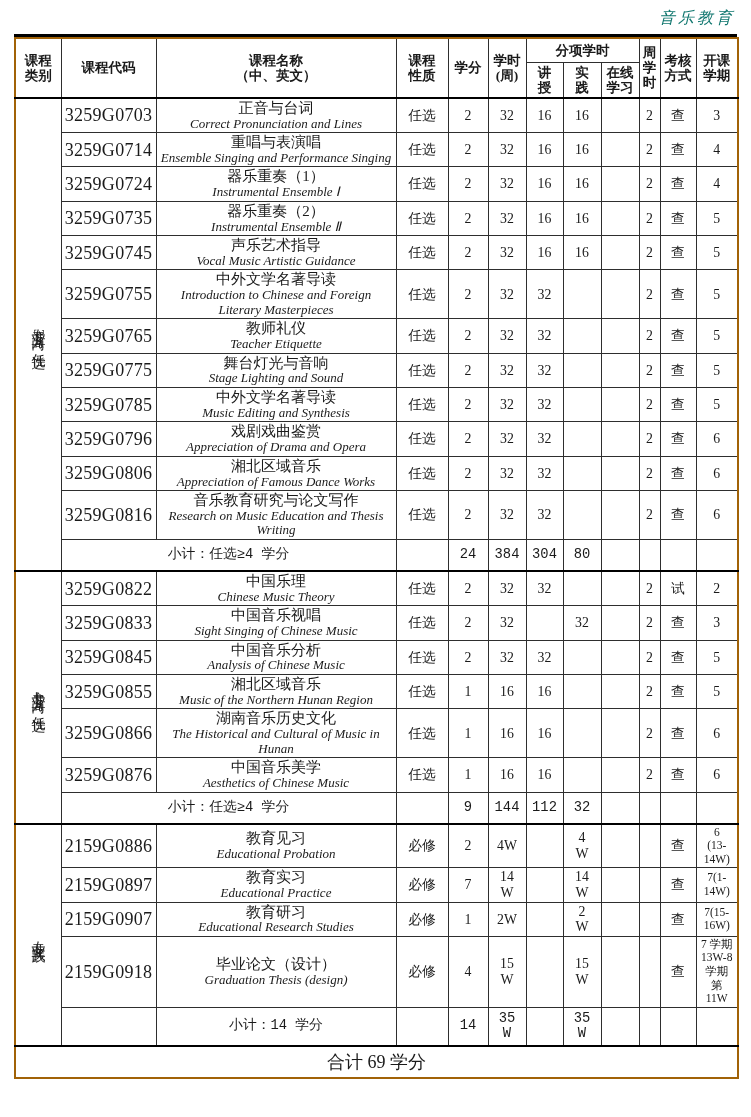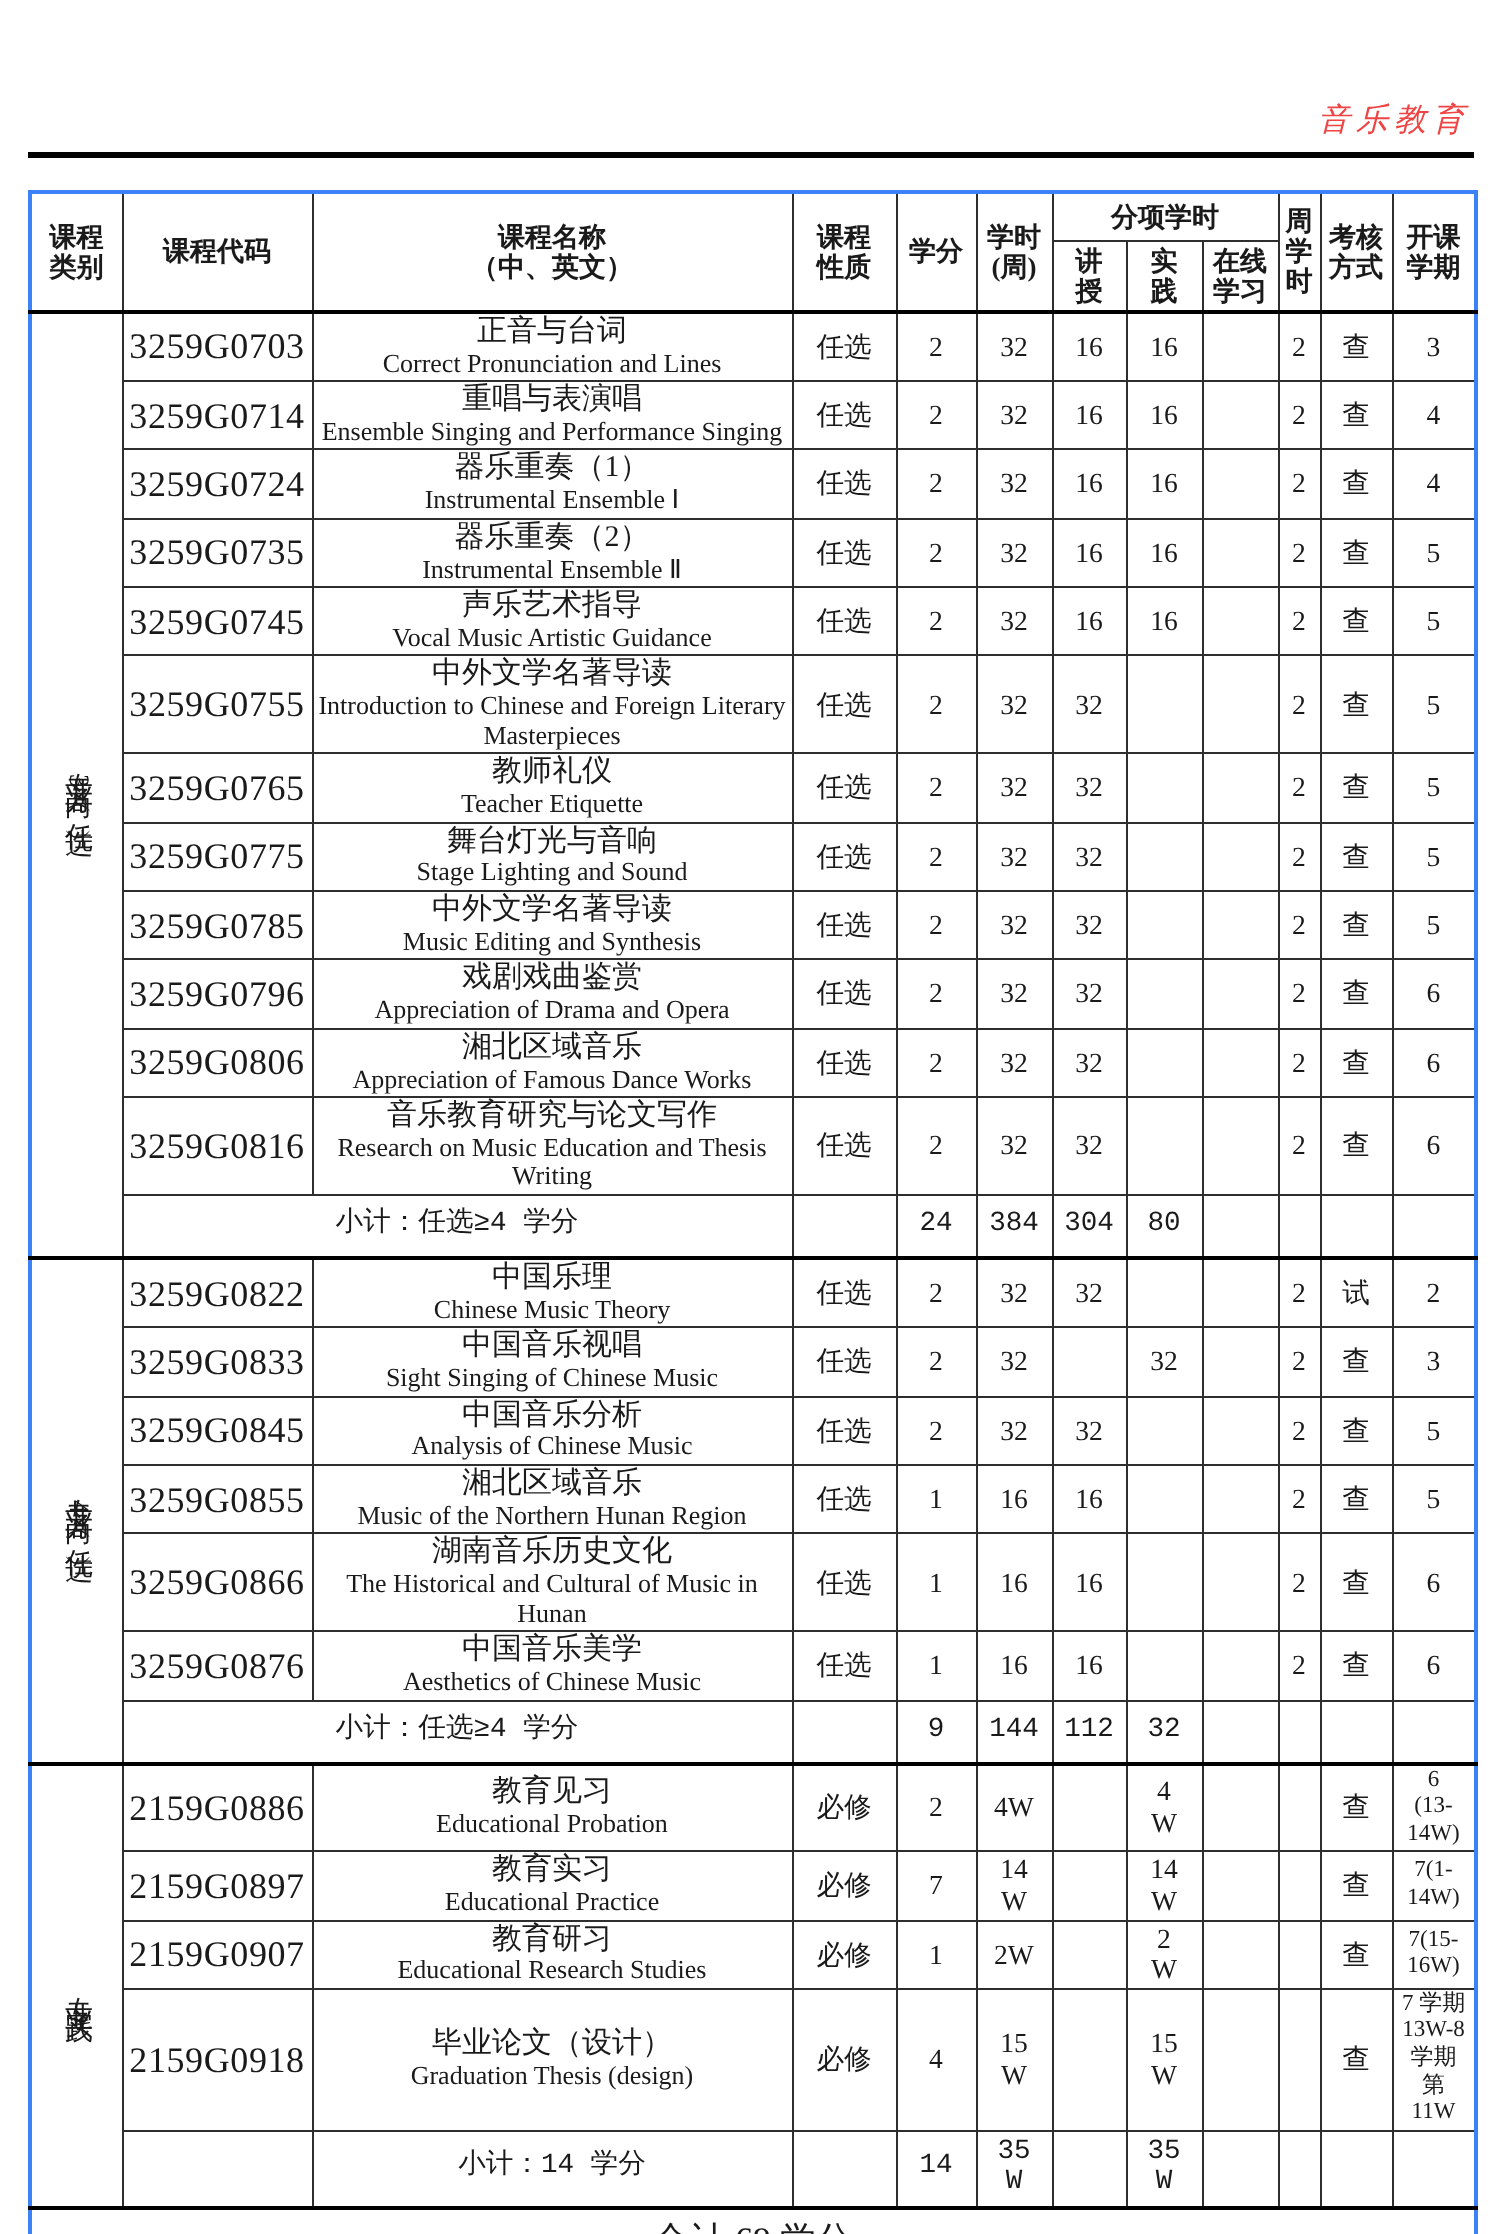--- a/index.html
+++ b/index.html
@@ -10,31 +10,30 @@
     font-family: "Liberation Serif", "DejaVu Serif", serif;
     color: #1a1a1a;
   }
   .page { width: 751px; height: 1117px; box-sizing: border-box; padding: 8px 14px 0 14px; }
   .page-header { text-align: right; padding-right: 2px; }
   .page-header-title {
     display: inline-block;
     font-style: italic;
     font-size: 16px;
     letter-spacing: 3px;
-    color: #ef4444;
-    margin-top: 42px;
+    color: #0f766e;
   }
   .header-rule { border: none; border-top: 3px solid #000; margin: 5px 0 0 0; }
 
   table.curriculum {
-    margin-top: 16px;
+    margin-top: 0;
     border-collapse: collapse;
     table-layout: fixed;
     width: 723px;
-    border: 2px solid #3b82f6;
+    border: 2px solid #a16207;
   }
   th, td {
     border: 1px solid #2e2e2e;
     text-align: center;
     vertical-align: middle;
     padding: 1px 2px;
     font-size: 13.8px;
     line-height: 1.12;
     overflow: hidden;
   }
@@ -49,21 +48,21 @@
   .cat-cell { padding: 0; }
   .vertical {
     writing-mode: vertical-rl;
     text-orientation: mixed;
     margin: 0 auto;
     font-size: 14px;
     letter-spacing: 3px;
     line-height: 1.1;
   }
   td .cn { font-size: 15px; }
-  td .en { font-size: 13px; font-family: "Liberation Serif", serif; }
+  td .en { font-size: 13px; font-family: "Liberation Serif", serif; font-style: italic; }
   td.code-cell { font-size: 18px; letter-spacing: 0.3px; }
   td.small, td .small { font-size: 11.5px; line-height: 1.18; }
   tr.course-row { height: 34px; }
   tr.subtotal-row td { height: 24px; padding: 3px 2px; font-family: Liberation Mono, monospace; }
   tr.section-start td { border-top: 2px solid #000; }
   tr.total-row td { border-top: 2px solid #000; height: 28px; font-size: 18px; }
 </style>
 </head>
 <body>
 

